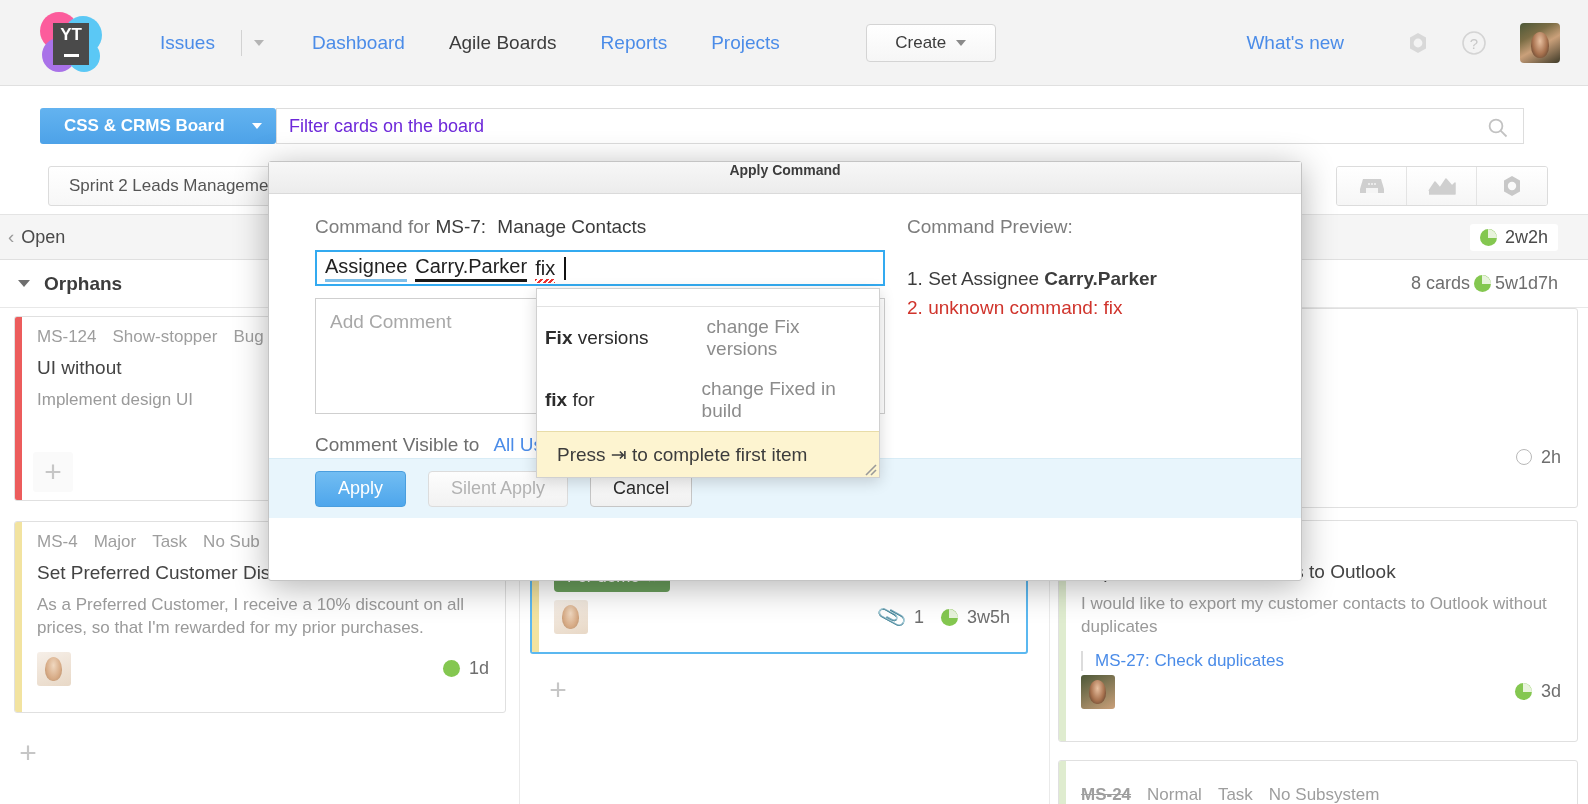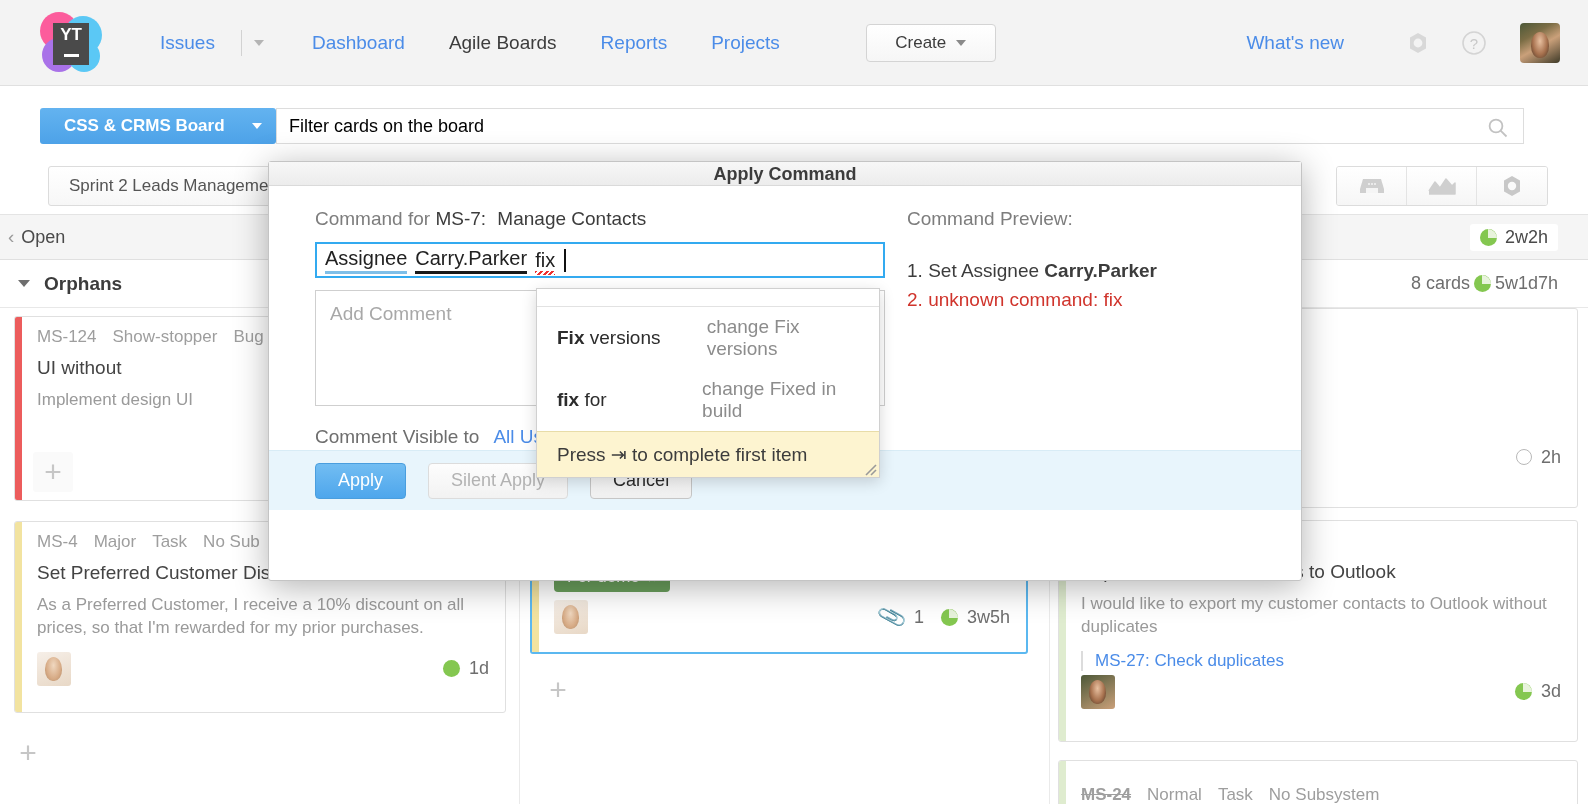--- a/index.html
+++ b/index.html
@@ -81,21 +81,21 @@
   }
   #boardSelect .bcaret{
     position:absolute; right:14px; width:0;height:0;
     border-left:5px solid transparent;border-right:5px solid transparent;border-top:6px solid #fff;
   }
   #filterBox{
     position:absolute; left:276px; top:22px; width:1248px; height:36px;
     border:1px solid #ddd; background:#fff; display:flex; align-items:center;
     padding-left:12px; cursor:text;
   }
-  #filterBox .ph{ font-size:18px; color:#000000; }
+  #filterBox .ph{ font-size:18px; color:#6d28d9; }
   #searchIcon{ position:absolute; right:14px; top:8px; }
 
   #sprintRow{ position:absolute; left:0; top:74px; width:1588px; height:54px; }
   #sprintSelect{
     position:absolute; left:48px; top:6px; width:420px; height:40px;
     border:1px solid #dcdcdc; border-radius:3px; background:linear-gradient(#fff,#f7f7f7);
     display:flex; align-items:center; padding-left:20px; font-size:17px; color:#555; cursor:pointer;
   }
   #toolIcons{
     position:absolute; right:40px; top:6px; height:40px; display:flex;
@@ -193,23 +193,23 @@
   }
 
   
   #modal{
     position:absolute; left:268px; top:161px; width:1034px; height:420px;
     background:#fff; border:1px solid #c4c4c4; border-radius:3px;
     box-shadow:0 6px 34px rgba(0,0,0,.30);
     z-index:50;
   }
   #modalHdr{
-    height:24px; background:linear-gradient(#f7f7f7,#ececec); border-bottom:1px solid #dadada;
-    display:flex; align-items:flex-end; justify-content:center;
-    font-size:18px; font-weight:bold; color:#3c3c3c;
+    height:32px; background:linear-gradient(#f7f7f7,#ececec); border-bottom:1px solid #dadada;
+    display:flex; align-items:flex-start; justify-content:center;
+    font-size:14px; font-weight:bold; color:#3c3c3c;
   }
   #modalBody{ position:relative; height:324px; }
   #cmdLabelRow{
     position:absolute; left:46px; top:22px; font-size:19px; color:#7d7d7d; white-space:nowrap;
   }
   #cmdLabelRow b{ color:#3c3c3c; font-weight:normal; }
   #cmdInput{
     position:absolute; left:46px; top:56px; width:570px; height:36px;
     border:2px solid #33aaf0; background:#fff; display:flex; align-items:center;
     padding-left:8px; font-size:20px; color:#222; cursor:text;
@@ -259,21 +259,21 @@
   .btn.ghost{ background:linear-gradient(#fdfdfd,#f2f2f2); color:#b2b2b2; border:1px solid #dcdcdc; }
   .btn.normal{ background:linear-gradient(#fdfdfd,#f0f0f0); color:#2c2c2c; border:1px solid #c6c6c6;padding-left:22px; }
 
   
   #acWrap{
     position:absolute; left:536px; top:288px; width:344px; z-index:60;
     background:#fff; border:1px solid #d0d0d0; box-shadow:0 4px 14px rgba(0,0,0,.16);
   }
   #acGap{ height:18px; border-bottom:1px solid #e2e2e2; background:#fff; }
   .acrow{
-    display:flex; align-items:center; padding:9px 20px; font-size:19px; cursor:pointer;
+    display:flex; align-items:center; padding:9px 8px; font-size:19px; cursor:pointer;
   }
   .acrow .nm{ color:#2c2c2c; width:166px; }
   .acrow .nm b{ font-weight:bold; }
   .acrow .ds{ color:#8c8c8c; }
   #acHint{
     background:#fdf4d0; border-top:1px solid #e8dca8; padding:11px 20px;
     font-size:19px; color:#3c3c3c; position:relative;
   }
   #acResize{
     position:absolute; right:2px; bottom:2px; width:16px;height:16px;

